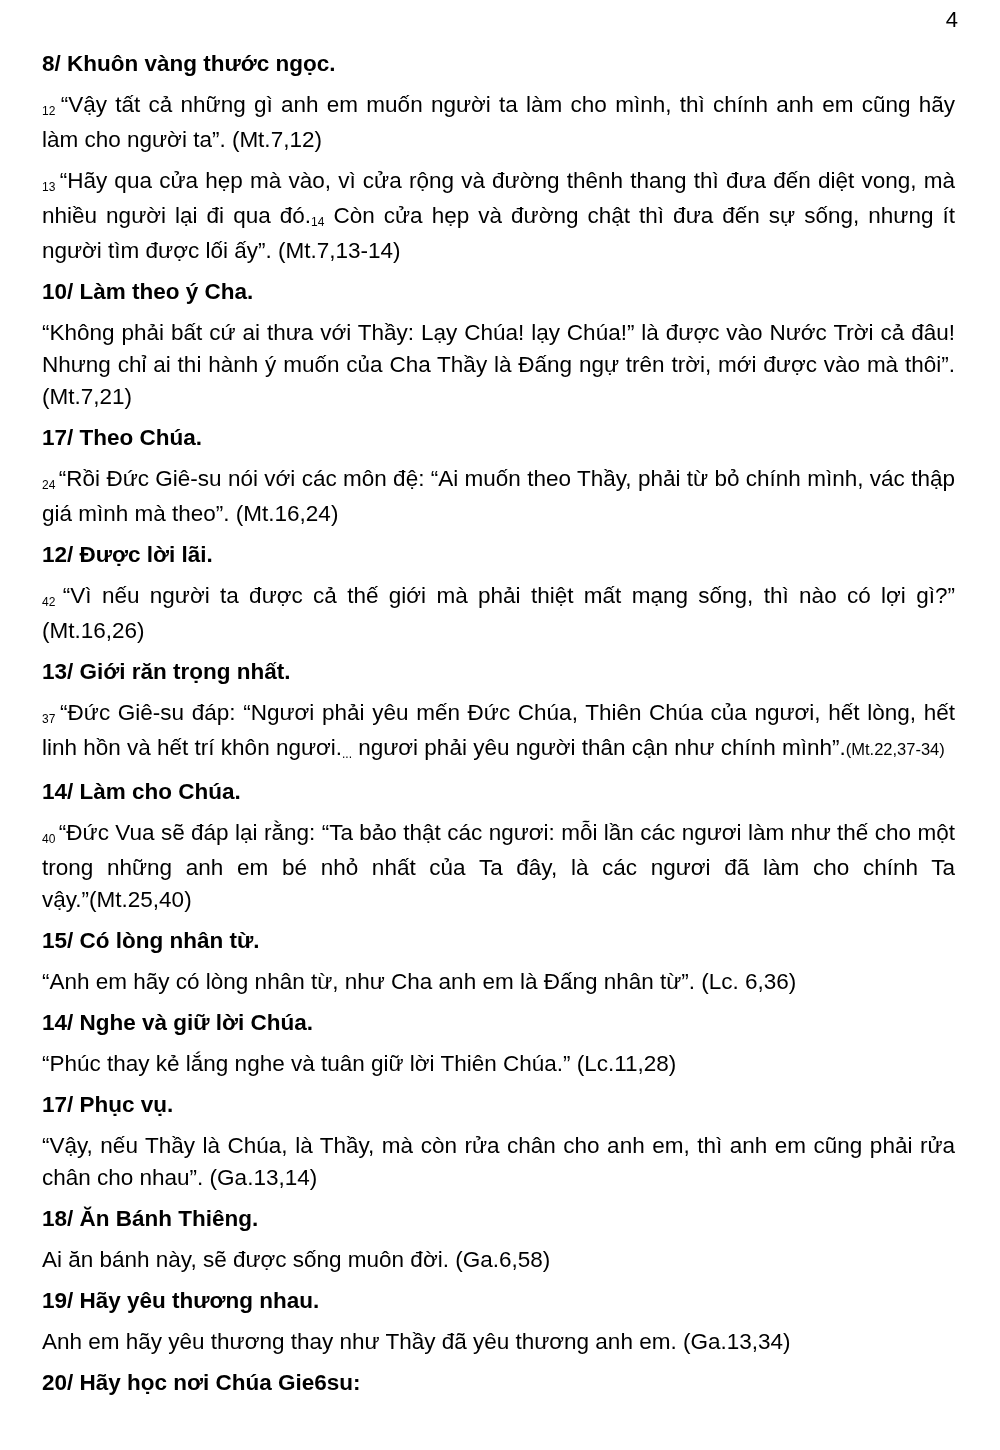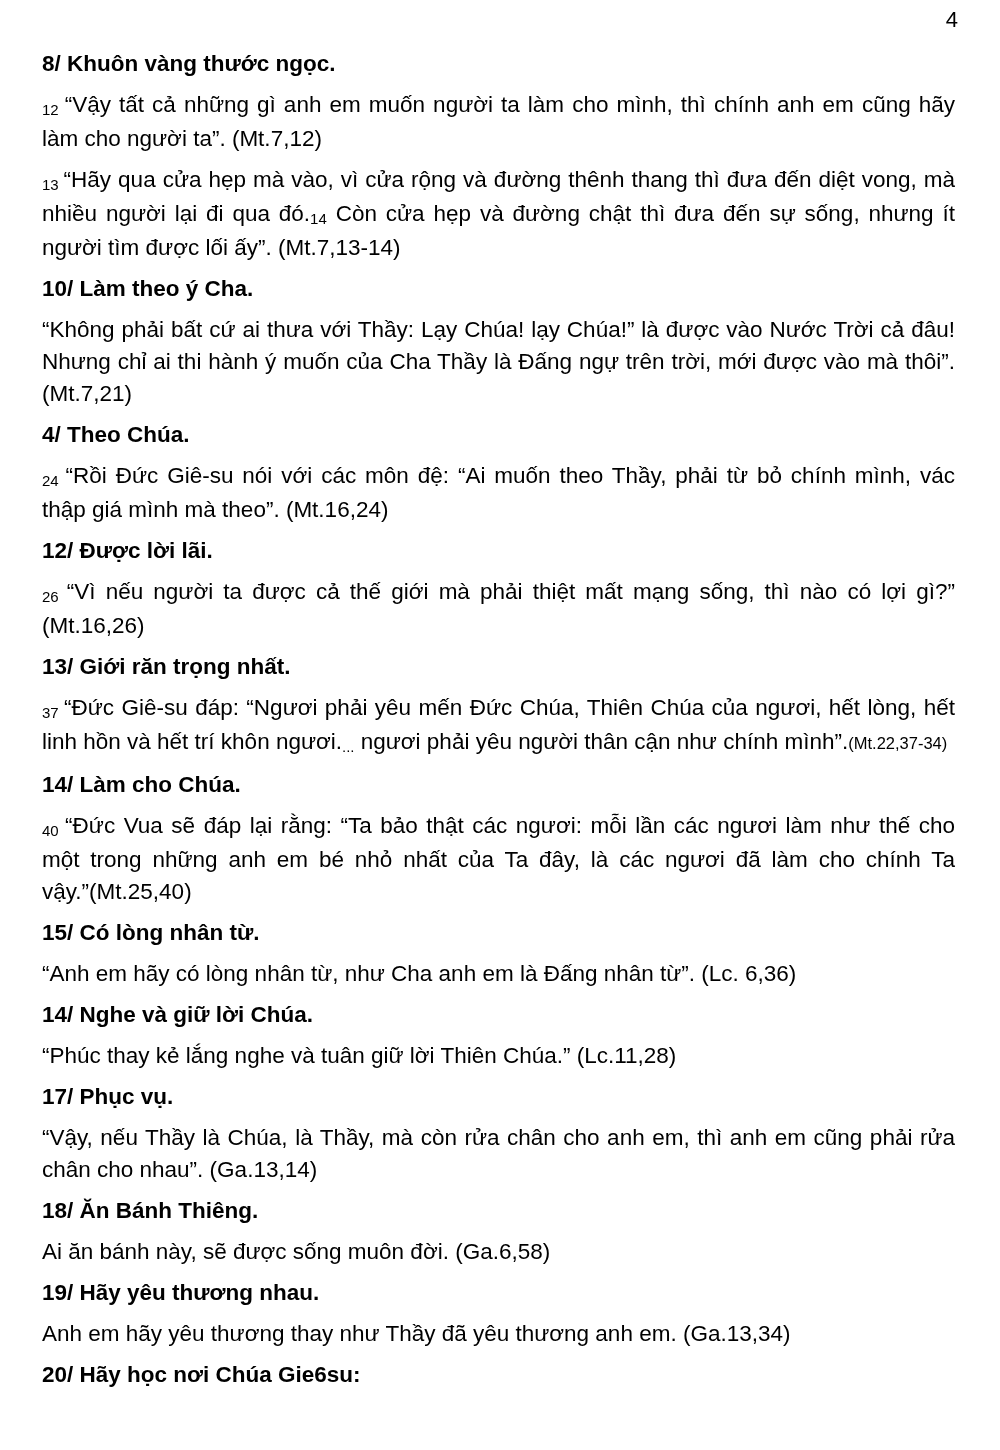--- a/index.html
+++ b/index.html
@@ -50,43 +50,43 @@
     font-weight: normal;
     line-height: 32px;
     margin: 9px 0;
     text-align: justify;
   }
   .run-normal {
     font-size: 22.5px;
     margin-top: 44px;
   }
   .run-sub {
-    font-size: 15px;
+    font-size: 12px;
     position: relative;
     top: 3px;
   }
   .run-small {
     font-size: 16.5px;
   }
 </style>
 </head>
 <body>
 
 <div class="page">
   <div class="page-number">4</div>
   <main class="content" id="doc-content">
       <h2 class="heading">8/ Khuôn vàng thước ngọc.</h2>
       <p class="para"><span class="run-sub">12 </span><span class="run-normal">“Vậy tất cả những gì anh em muốn người ta làm cho mình, thì chính anh em cũng hãy làm cho người ta”. (Mt.7,12)</span></p>
       <p class="para"><span class="run-sub">13 </span><span class="run-normal">“Hãy qua cửa hẹp mà vào, vì cửa rộng và đường thênh thang thì đưa đến diệt vong, mà nhiều người lại đi qua đó.</span><span class="run-sub">14</span><span class="run-normal"> Còn cửa hẹp và đường chật thì đưa đến sự sống, nhưng ít người tìm được lối ấy”. (Mt.7,13-14)</span></p>
       <h2 class="heading">10/ Làm theo ý Cha.</h2>
       <p class="para"><span class="run-normal">“Không phải bất cứ ai thưa với Thầy: Lạy Chúa! lạy Chúa!” là được vào Nước Trời cả đâu! Nhưng chỉ ai thi hành ý muốn của Cha Thầy là Đấng ngự trên trời, mới được vào mà thôi”. (Mt.7,21)</span></p>
-      <h2 class="heading">4/ Theo Chúa.</h2>
+      <h2 class="heading">17/ Theo Chúa.</h2>
       <p class="para"><span class="run-sub">24 </span><span class="run-normal">“Rồi Đức Giê-su nói với các môn đệ: “Ai muốn theo Thầy, phải từ bỏ chính mình, vác thập giá mình mà theo”. (Mt.16,24)</span></p>
       <h2 class="heading">12/ Được lời lãi.</h2>
-      <p class="para"><span class="run-sub">26 </span><span class="run-normal">“Vì nếu người ta được cả thế giới mà phải thiệt mất mạng sống, thì nào có lợi gì?” (Mt.16,26)</span></p>
+      <p class="para"><span class="run-sub">42 </span><span class="run-normal">“Vì nếu người ta được cả thế giới mà phải thiệt mất mạng sống, thì nào có lợi gì?” (Mt.16,26)</span></p>
       <h2 class="heading">13/ Giới răn trọng nhất.</h2>
       <p class="para"><span class="run-sub">37 </span><span class="run-normal">“Đức Giê-su đáp: “Ngươi phải yêu mến Đức Chúa, Thiên Chúa của ngươi, hết lòng, hết linh hồn và hết trí khôn ngươi.</span><span class="run-sub">...</span><span class="run-normal"> ngươi phải yêu người thân cận như chính mình”.</span><span class="run-small">(Mt.22,37-34)</span></p>
       <h2 class="heading">14/ Làm cho Chúa.</h2>
       <p class="para"><span class="run-sub">40 </span><span class="run-normal">“Đức Vua sẽ đáp lại rằng: “Ta bảo thật các ngươi: mỗi lần các ngươi làm như thế cho một trong những anh em bé nhỏ nhất của Ta đây, là các ngươi đã làm cho chính Ta vậy.”(Mt.25,40)</span></p>
       <h2 class="heading">15/ Có lòng nhân từ.</h2>
       <p class="para"><span class="run-normal">“Anh em hãy có lòng nhân từ, như Cha anh em là Đấng nhân từ”. (Lc. 6,36)</span></p>
       <h2 class="heading">14/ Nghe và giữ lời Chúa.</h2>
       <p class="para"><span class="run-normal">“Phúc thay kẻ lắng nghe và tuân giữ lời Thiên Chúa.” (Lc.11,28)</span></p>
       <h2 class="heading">17/ Phục vụ.</h2>
       <p class="para"><span class="run-normal">“Vậy, nếu Thầy là Chúa, là Thầy, mà còn rửa chân cho anh em, thì anh em cũng phải rửa chân cho nhau”. (Ga.13,14)</span></p>

